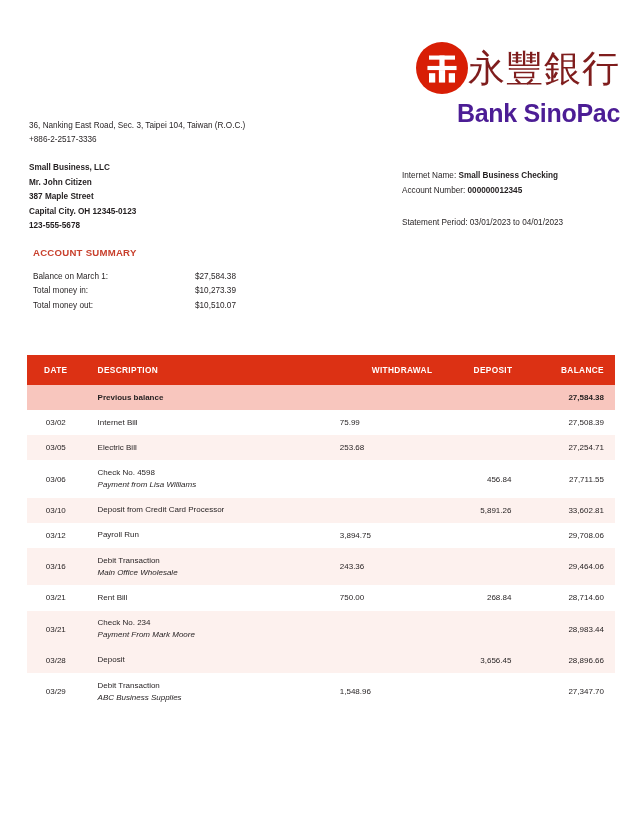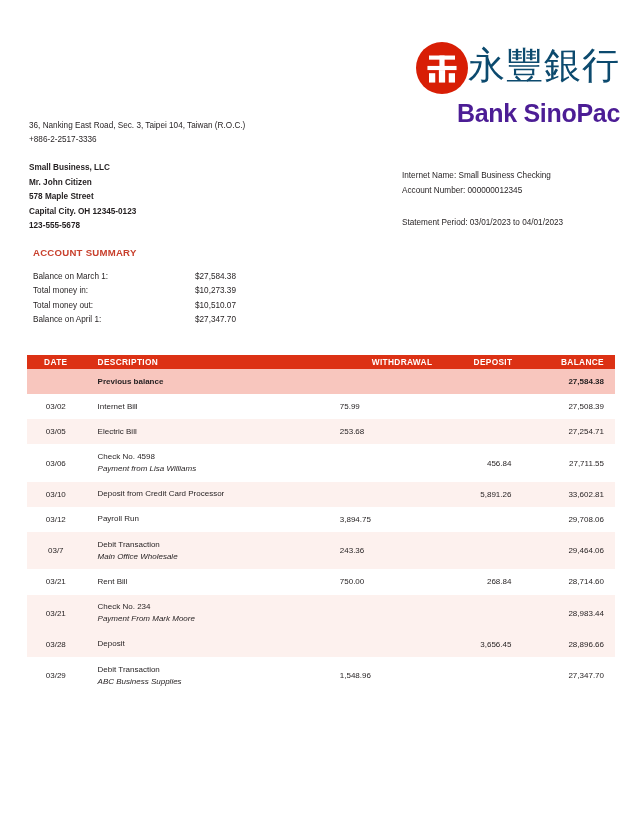--- a/index.html
+++ b/index.html
@@ -28,25 +28,25 @@
   .logo-top {
     display: flex;
     align-items: center;
   }
   .logo-mark {
     width: 52px;
     height: 52px;
     flex: 0 0 52px;
   }
   .logo-cjk {
-    font-family: Liberation Mono, monospace;
+    font-family: Liberation Sans, sans-serif;
     font-size: 37px;
     line-height: 1;
     letter-spacing: 1px;
-    color: #0c4a6e;
+    color: #7f1d1d;
     white-space: nowrap;
   }
   .logo-en {
     font-size: 25px;
     font-weight: bold;
     color: #4c1d95;
     letter-spacing: -0.3px;
     margin-top: 5px;
     white-space: nowrap;
   }
@@ -78,21 +78,21 @@
   #account-info {
     position: absolute;
     left: 402px;
     top: 169px;
     font-size: 8.2px;
     line-height: 1.78;
     color: #231f20;
     white-space: nowrap;
   }
   #account-info .lbl { font-weight: normal; }
-  #account-info .val { font-weight: normal; }
+  #account-info .val { font-weight: bold; }
   #statement-period-line {
     margin-top: 18px;
   }
 
   
   #summary-heading {
     position: absolute;
     left: 33px;
     top: 247px;
     font-size: 9.6px;
@@ -125,21 +125,21 @@
     border-collapse: collapse;
     font-size: 8px;
     color: #231f20;
   }
   #txn-table th {
     background: #dc3114;
     color: #ffffff;
     font-size: 8.3px;
     font-weight: bold;
     letter-spacing: 0.35px;
-    padding: 2px 0;
+    padding: 10px 0;
     vertical-align: middle;
   }
   #txn-table th.h-date      { width: 60px;  text-align: center; }
   #txn-table th.h-desc      { width: 238px; text-align: left; padding-left: 13px; }
   #txn-table th.h-withdraw  { width: 112px; text-align: right; padding-right: 0px; }
   #txn-table th.h-deposit   { width: 83px;  text-align: right; }
   #txn-table th.h-balance   { width: 95px;  text-align: right; padding-right: 11px; }
 
   #txn-table td {
     vertical-align: middle;
@@ -206,21 +206,21 @@
 </div>
 
 <div id="bank-address">
   <div>36, Nanking East Road, Sec. 3, Taipei 104, Taiwan (R.O.C.)</div>
   <div>+886-2-2517-3336</div>
 </div>
 
 <div id="customer-block">
   <div>Small Business, LLC</div>
   <div>Mr. John Citizen</div>
-  <div>578 Maple Street</div>
+  <div>387 Maple Street</div>
   <div>Capital City. OH 12345-0123</div>
   <div>123-555-5678</div>
 </div>
 
 <div id="account-info">
   <div>
     <span class="lbl">Internet Name:</span>
     <span class="val">Small Business Checking</span>
   </div>
   <div>
@@ -238,24 +238,20 @@
       <td class="sum-value">$27,584.38</td>
     </tr>
     <tr>
       <td class="sum-label">Total money in:</td>
       <td class="sum-value">$10,273.39</td>
     </tr>
     <tr>
       <td class="sum-label">Total money out:</td>
       <td class="sum-value">$10,510.07</td>
     </tr>
-    <tr>
-      <td class="sum-label">Balance on April 1:</td>
-      <td class="sum-value">$27,347.70</td>
-    </tr>
   </tbody>
 </table>
 
 <table id="txn-table">
   <thead>
     <tr>
       <th class="h-date">DATE</th>
       <th class="h-desc">DESCRIPTION</th>
       <th class="h-withdraw">WITHDRAWAL</th>
       <th class="h-deposit">DEPOSIT</th>
@@ -300,21 +296,21 @@
         <td class="c-balance">33,602.81</td>
       </tr>
       <tr class="row-plain">
         <td class="c-date">03/12</td>
         <td class="c-desc"><span>Payroll Run</span></td>
         <td class="c-withdraw">3,894.75</td>
         <td class="c-deposit"></td>
         <td class="c-balance">29,708.06</td>
       </tr>
       <tr class="row-shade two-line">
-        <td class="c-date">03/7</td>
+        <td class="c-date">03/16</td>
         <td class="c-desc"><span>Debit Transaction</span><span class="memo">Main Office Wholesale</span></td>
         <td class="c-withdraw">243.36</td>
         <td class="c-deposit"></td>
         <td class="c-balance">29,464.06</td>
       </tr>
       <tr class="row-plain">
         <td class="c-date">03/21</td>
         <td class="c-desc"><span>Rent Bill</span></td>
         <td class="c-withdraw">750.00</td>
         <td class="c-deposit">268.84</td>

